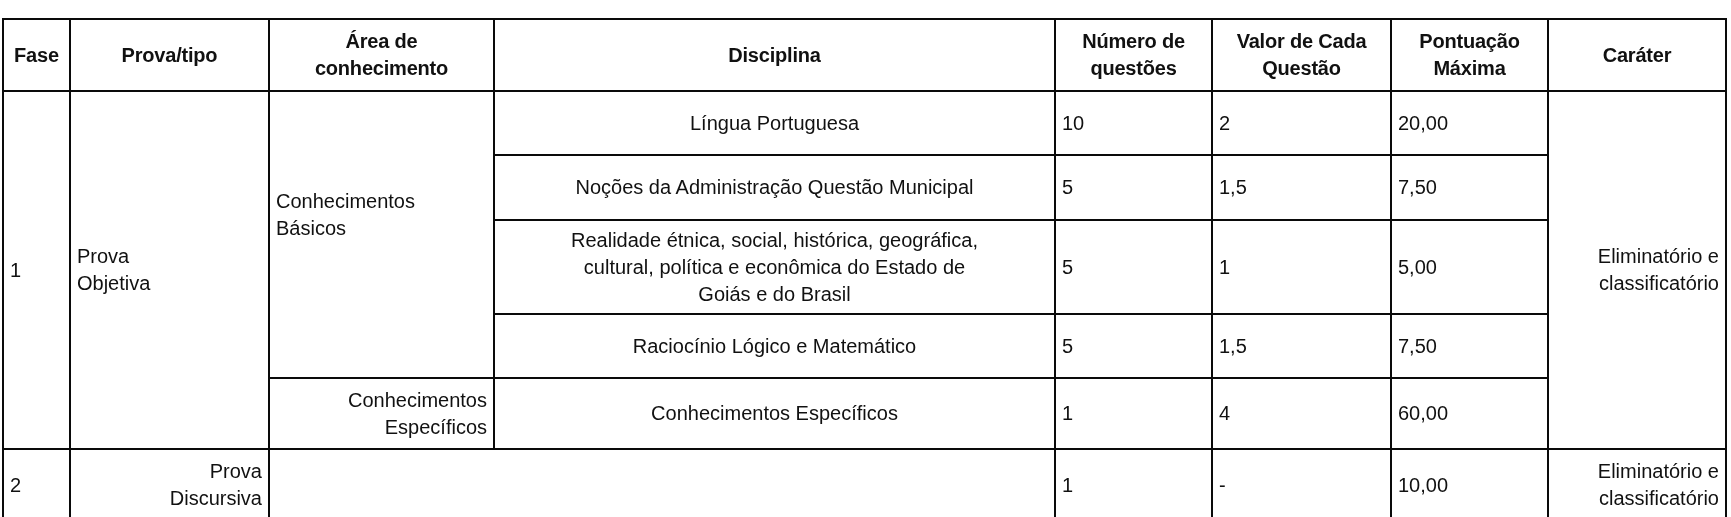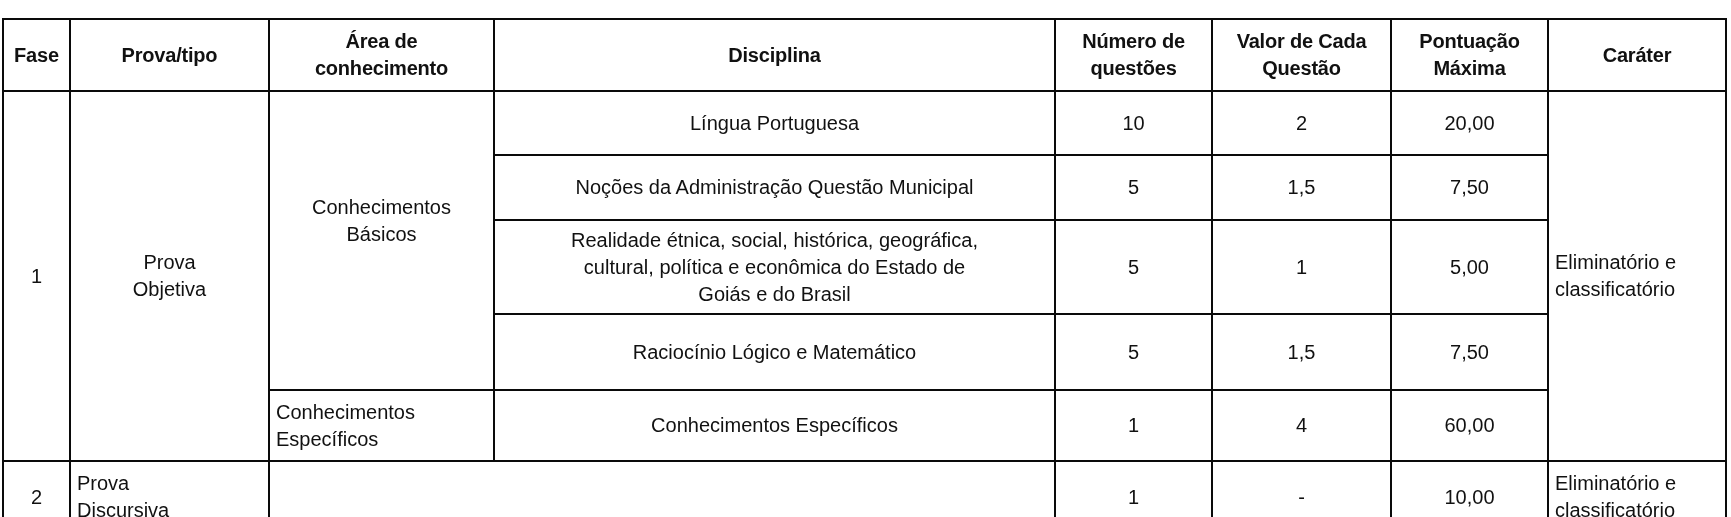--- a/index.html
+++ b/index.html
@@ -12,28 +12,28 @@
   }
   table.grid td, table.grid th {
     border: 2.5px solid #0a0a0a;
     padding: 0 6px;
     font-size: 20px;
     line-height: 27px;
     vertical-align: middle;
     overflow: hidden;
   }
   table.grid th { font-weight: bold; text-align: center; letter-spacing: -0.2px; }
-  td.c { text-align: center; }
+  td.c { text-align: left; }
   td.l { text-align: center; padding-left: 14px; }
-  td.ll { text-align: left; padding-left: 8px; }
+  td.ll { text-align: right; padding-left: 8px; }
   tr.h0 { height: 72px; }
   tr.r1 { height: 64px; }
   tr.r2 { height: 65px; }
   tr.r3 { height: 94px; }
-  tr.r4 { height: 76px; }
+  tr.r4 { height: 64px; }
   tr.r5 { height: 71px; }
   tr.r6 { height: 72px; }
 </style>
 </head>
 <body>
 
 <table class="grid">
   <colgroup>
     <col style="width:67px">
     <col style="width:199px">

